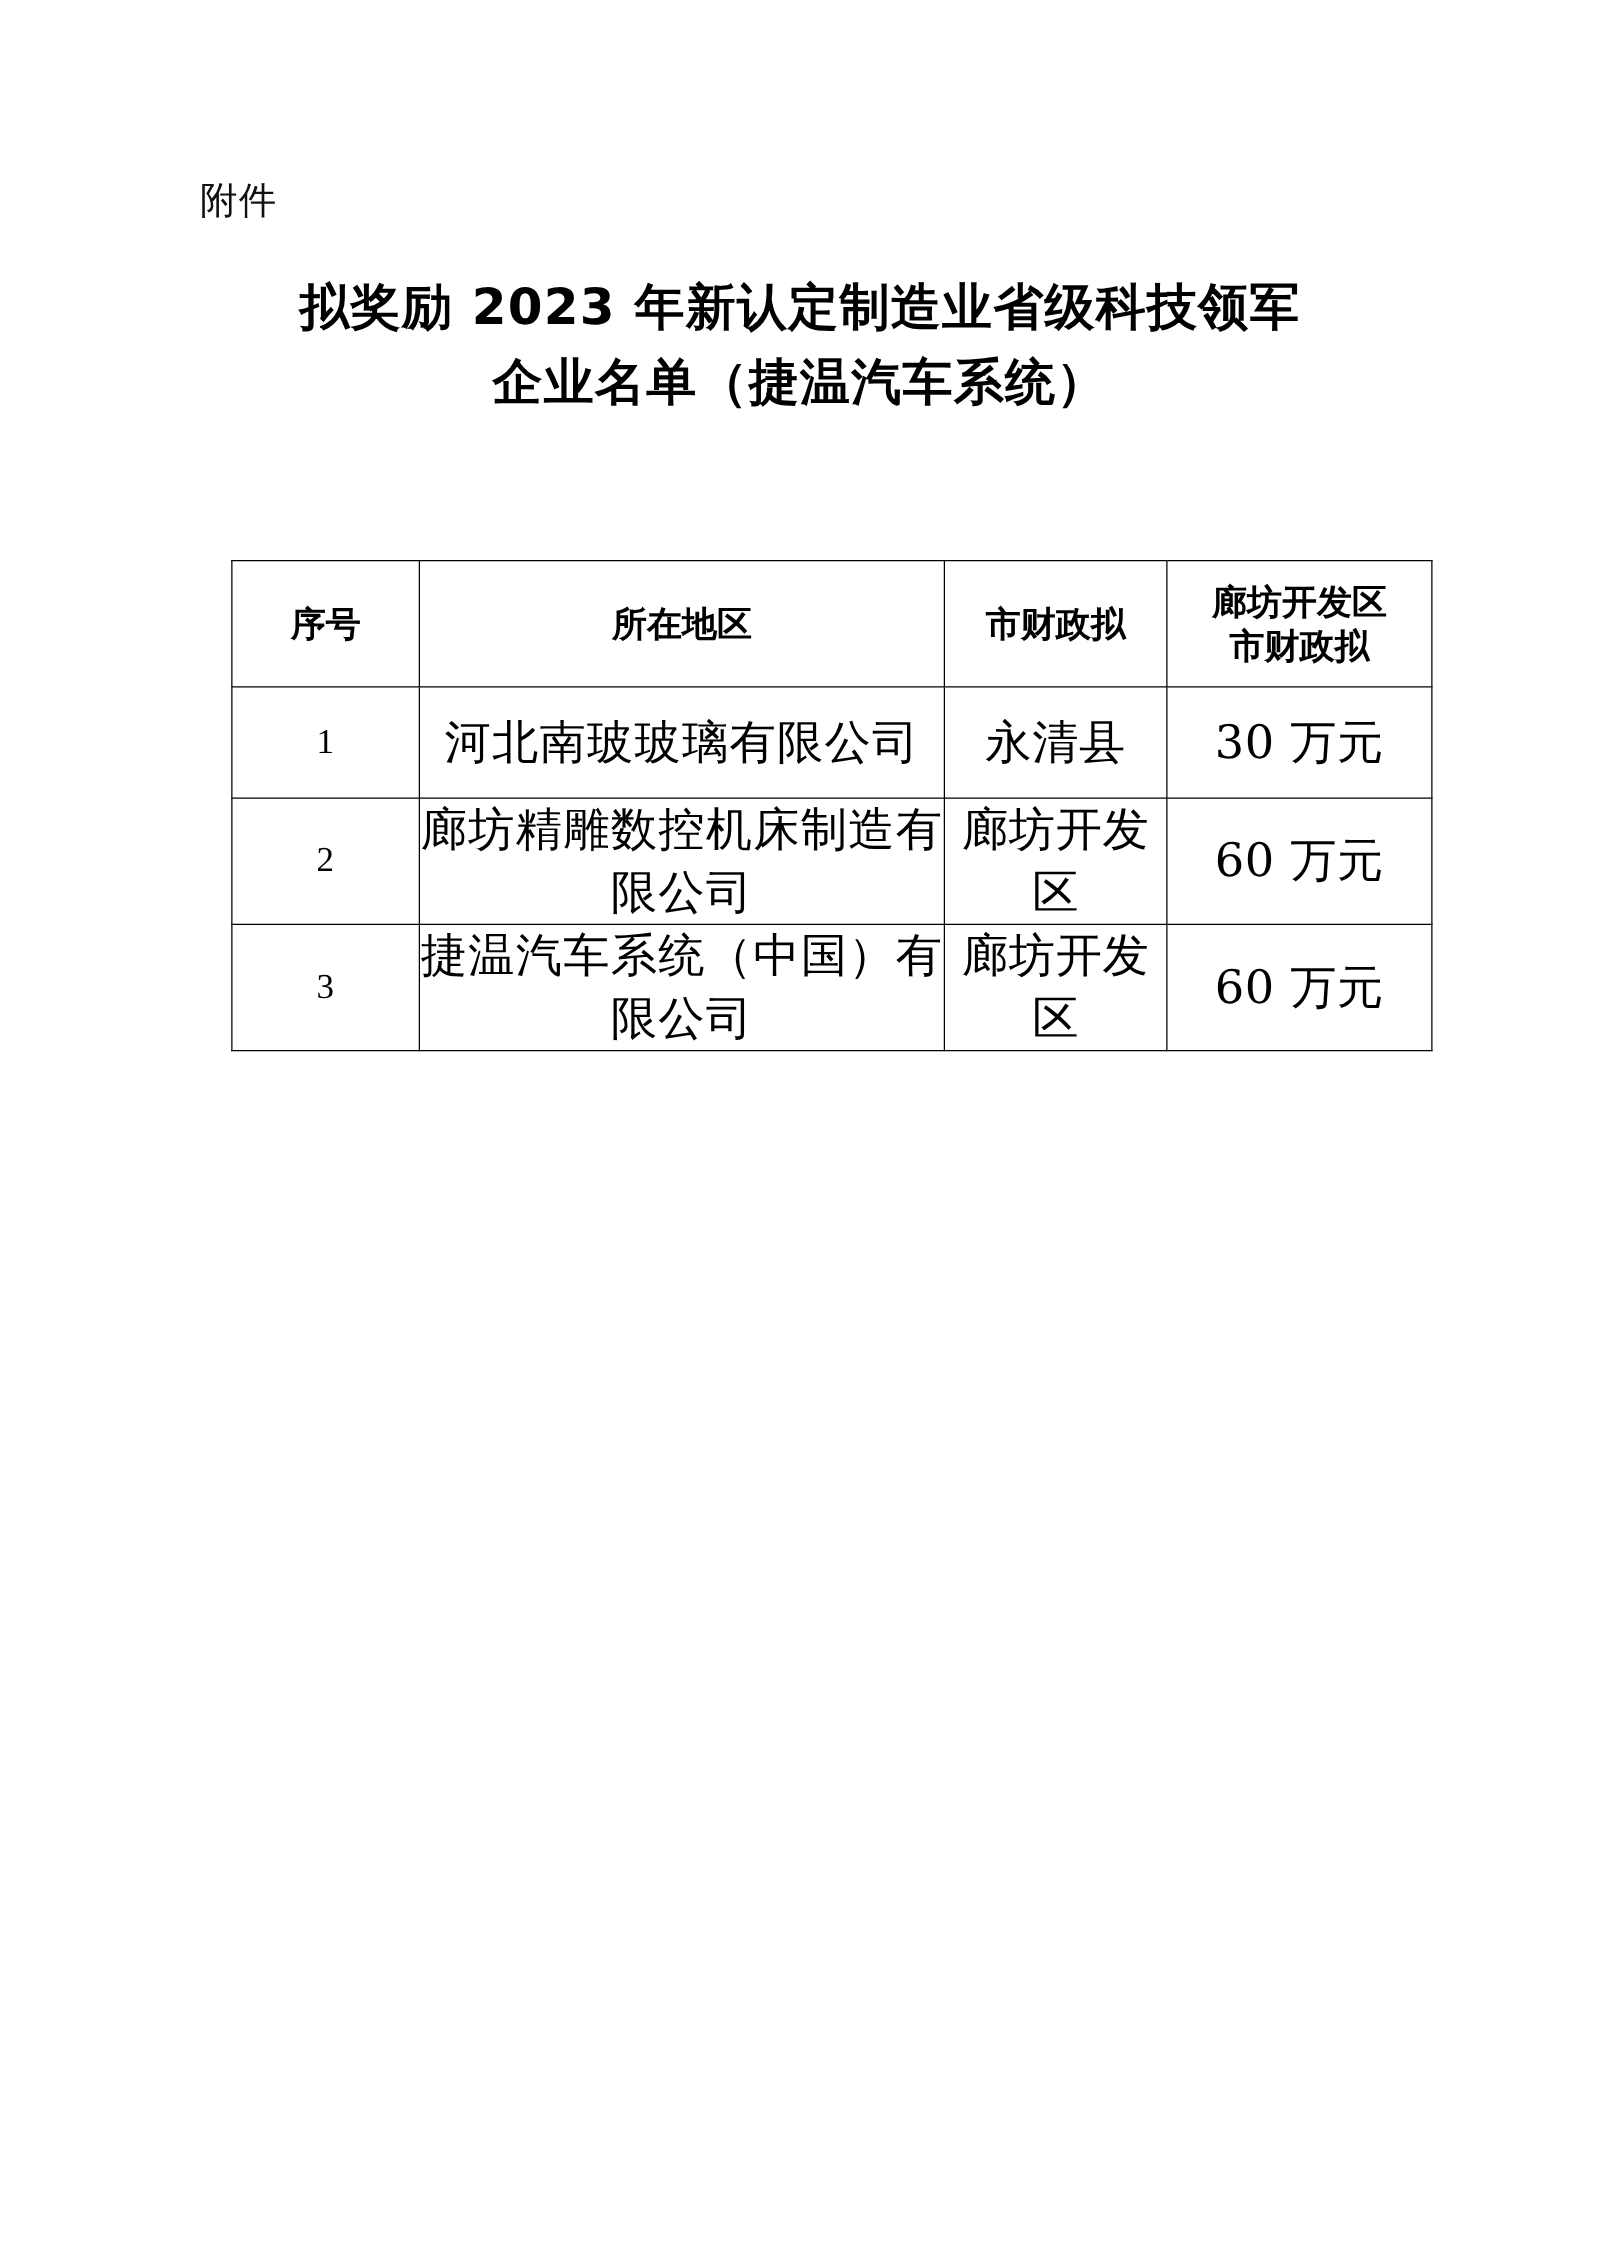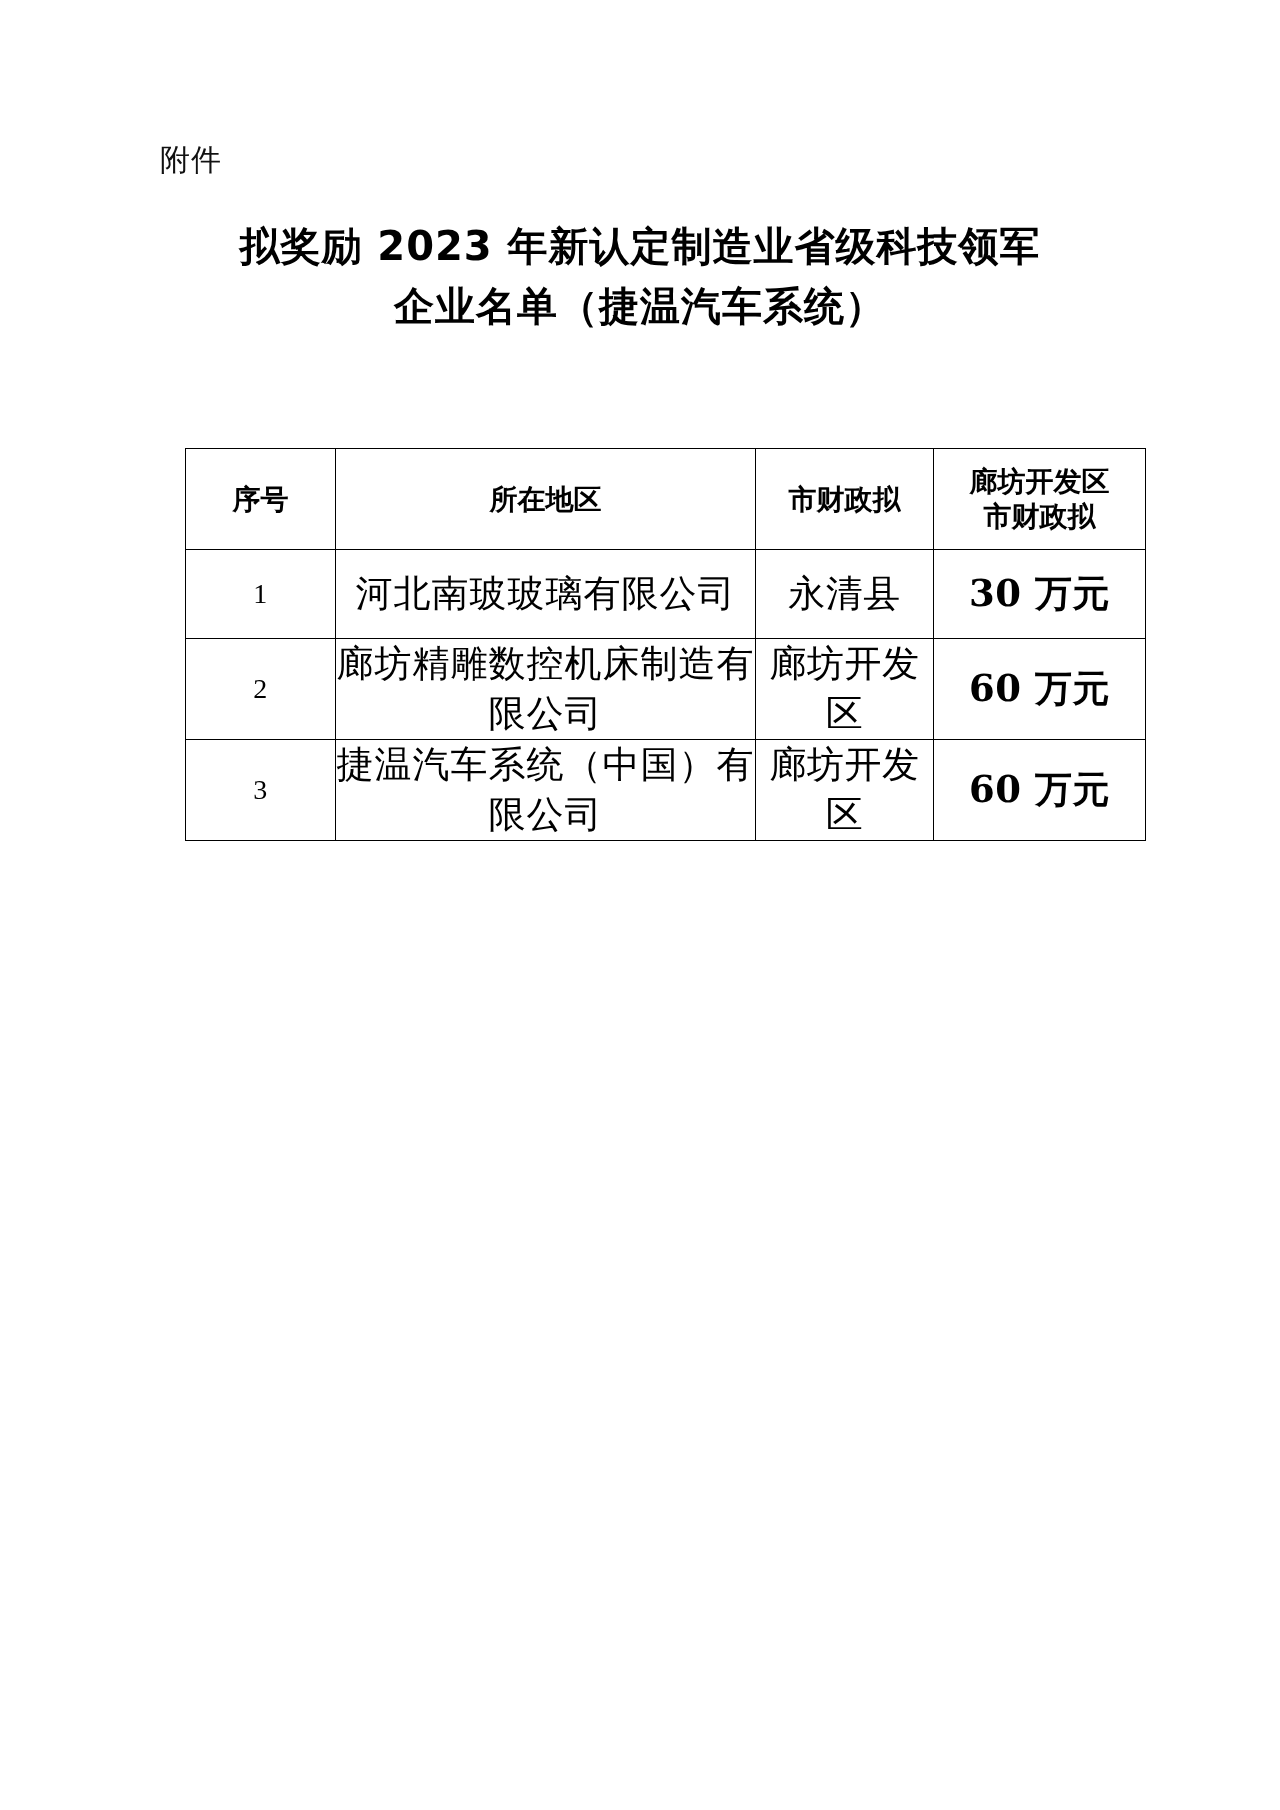--- a/index.html
+++ b/index.html
@@ -90,21 +90,20 @@
   }
   table.award-table tbody td.col-index {
     font-family: "Liberation Serif", serif;
     font-size: 28px;
   }
   table.award-table tbody td.col-name {
     letter-spacing: 1px;
   }
   table.award-table tbody td.col-amount {
     letter-spacing: 0.5px;
-    font-weight: bold;
   }
 
   col.c-index { width: 150px; }
   col.c-name  { width: 420px; }
   col.c-area  { width: 178px; }
   col.c-amt   { width: 212px; }
 
   .hdr-amount .amt-line { display: block; }
 </style>
 </head>

